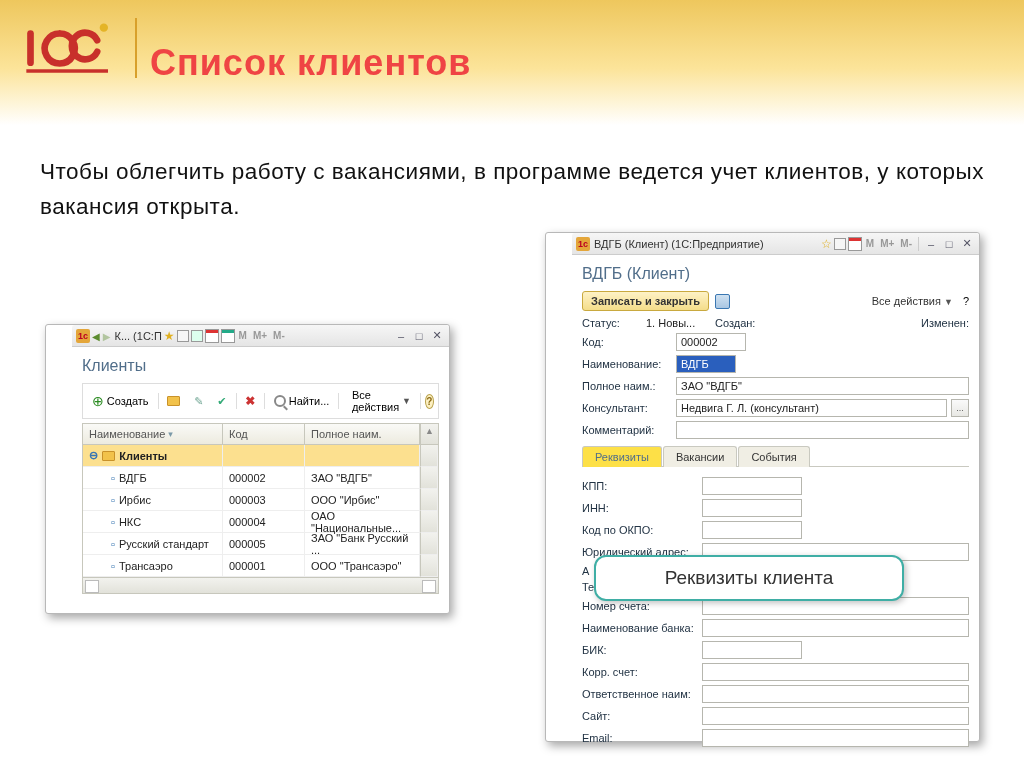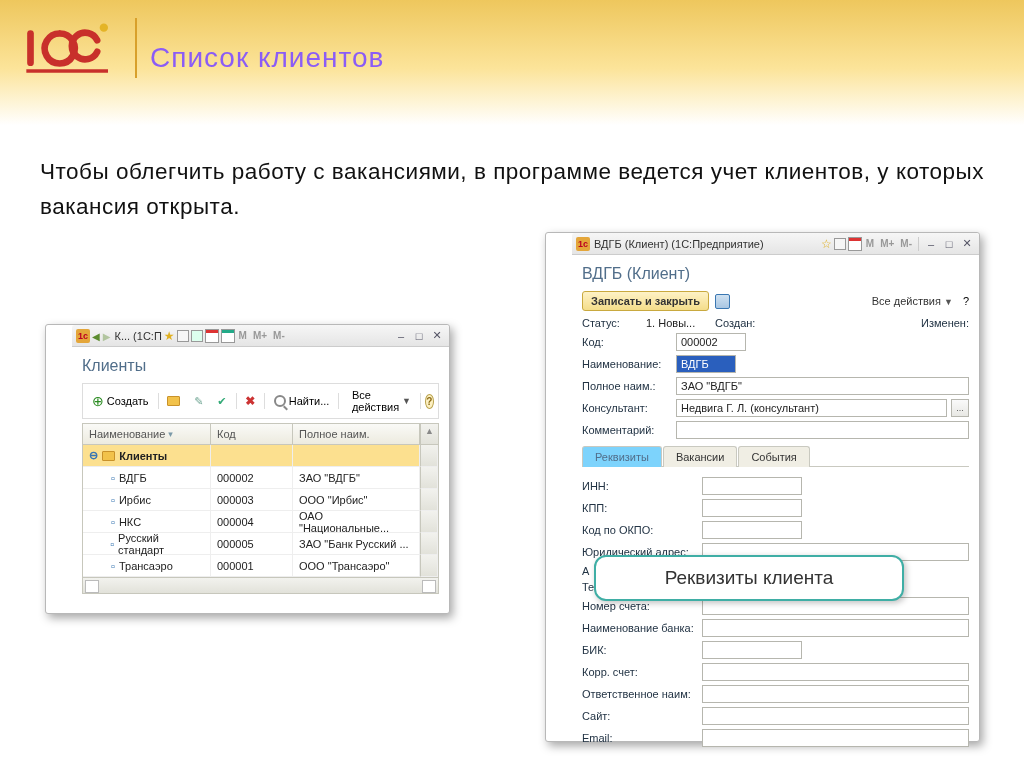--- a/index.html
+++ b/index.html
@@ -22,21 +22,21 @@
     width: 100px; height: 62px;
   }
   .logo svg { width: 100%; height: 100%; }
   .vline {
     position: absolute; top: 18px; left: 135px;
     width: 2px; height: 60px;
     background: #d8a02b;
   }
   .slide-title {
     position: absolute; top: 42px; left: 150px;
-    color: #8b5cf6; font-size: 28px; font-weight: normal;
+    color: #ef4444; font-size: 36px; font-weight: bold;
     letter-spacing: 1px;
   }
   .body-text {
     position: absolute; top: 155px; left: 40px; right: 40px;
     font-size: 22.5px; color: #111; line-height: 1.55;
     text-align: justify; letter-spacing: 0.5px;
   }
 
   
   .win {
@@ -88,21 +88,21 @@
   .toolbar1 .lens:after{content:'';position:absolute;right:-4px;bottom:-4px;width:5px;height:2px;background:#888;transform:rotate(45deg);}
   .toolbar1 .drop  { font-size:9px; color:#555; }
   .toolbar1 .help  { width:15px;height:15px;border-radius:50%;border:1px solid #b9a24d;background:#fdf0c2;color:#8a6a15;display:inline-flex;align-items:center;justify-content:center;font-size:10px;font-weight:bold;}
   .table {
     border:1px solid #c7c7bc;
   }
   .th-row { display:flex; background:linear-gradient(#fafaf7,#eceade); }
   .th { padding:4px 6px; border-right:1px solid #c7c7bc; border-bottom:1px solid #c7c7bc;
         color:#555; font-size:11px; display:flex; align-items:center; gap:3px;}
   .th .sort { color:#7a99a8; font-size:9px; }
-  .c1{width:128px;} .c2{width:82px;} .c3{flex:1;} .scrollcol{width:18px;background:linear-gradient(#f2f2ee,#e2e2da);border-left:1px solid #c7c7bc;}
+  .c1{width:140px;} .c2{width:82px;} .c3{flex:1;} .scrollcol{width:18px;background:linear-gradient(#f2f2ee,#e2e2da);border-left:1px solid #c7c7bc;}
   .rows { }
   .tr{ display:flex; height:22px; align-items:center;}
   .tr>div{ border-right:1px solid #eee; border-bottom:1px solid #eee; height:100%; display:flex; align-items:center; padding:0 6px; font-size:11px; color:#222;}
   .tr .c1{ gap:4px; }
   .sel-row { background:#fce08f; }
   .minus{color:#3a77b2;font-weight:bold;}
   .folder{width:13px;height:10px;background:#f2c24a;border:1px solid #c9922a;border-radius:1px;}
   .dot{color:#3a77b2;}
   .hscroll{ height:16px;background:linear-gradient(#f2f2ee,#e2e2da);border-top:1px solid #c7c7bc; position:relative;}
   .hscroll:before{content:'';position:absolute;left:2px;top:2px;width:12px;height:11px;background:#fff;border:1px solid #bbb;}
@@ -123,21 +123,21 @@
   .row{ display:flex; align-items:center; margin:4px 0; gap:4px;}
   .lbl{ width:90px; color:#234; font-size:11px;}
   .inp{ height:18px; border:1px solid #b6b6ae; background:#fff; padding:0 4px; font-size:11px; color:#222;}
   .inp.sel{ background:#2a5fbd; color:#fff;}
   .dots{ width:18px;height:18px;border:1px solid #b6b6ae;background:linear-gradient(#fafafa,#e8e8e4);display:inline-flex;align-items:center;justify-content:center;font-size:9px;color:#555;}
   .status-val{ font-size:11px; color:#222;}
   .tabs{ display:flex; border-bottom:1px solid #c9c9c0; margin-top:6px; }
   .tab{ padding:4px 12px; border:1px solid #c9c9c0; border-bottom:none;
         background:#f0eee4; font-size:11px; color:#333; margin-right:1px;
         border-radius:3px 3px 0 0; position:relative; top:1px;}
-  .tab.active{ background:#7dd3fc; font-weight:normal; color:#516e8a;}
+  .tab.active{ background:#fde047; font-weight:normal; color:#516e8a;}
   .formgrid{ padding:6px 0;}
   .frow{ display:flex; align-items:center; margin:4px 0;}
   .frow .flbl{ width:120px; color:#234; font-size:11px;}
   .frow .finp{ flex:1; height:18px; border:1px solid #b6b6ae; background:#fff;}
   .frow .finp.short{ flex:none; width:100px;}
   .callout{
     position:absolute; border:2px solid #3faea5;
     background:#fff; padding:10px 18px; font-size:19px;
     color:#333; box-shadow: 2px 2px 6px rgba(0,0,0,0.25);
     border-radius:12px;
@@ -346,28 +346,28 @@
     </div>
 
     <div class="tabs">
       <div class="tab active">Реквизиты</div>
       <div class="tab">Вакансии</div>
       <div class="tab">События</div>
     </div>
 
     <div class="formgrid">
       <div class="frow">
+          <span class="flbl">КПП:</span>
+          <span class="finp short"></span>
+        </div>
+      <div class="frow">
           <span class="flbl">ИНН:</span>
           <span class="finp short"></span>
         </div>
       <div class="frow">
-          <span class="flbl">КПП:</span>
-          <span class="finp short"></span>
-        </div>
-      <div class="frow">
           <span class="flbl">Код по ОКПО:</span>
           <span class="finp short"></span>
         </div>
       <div class="frow">
           <span class="flbl">Юридический адрес:</span>
           <span class="finp"></span>
         </div>
       <div class="frow">
           <span class="flbl">А</span>
         </div>

